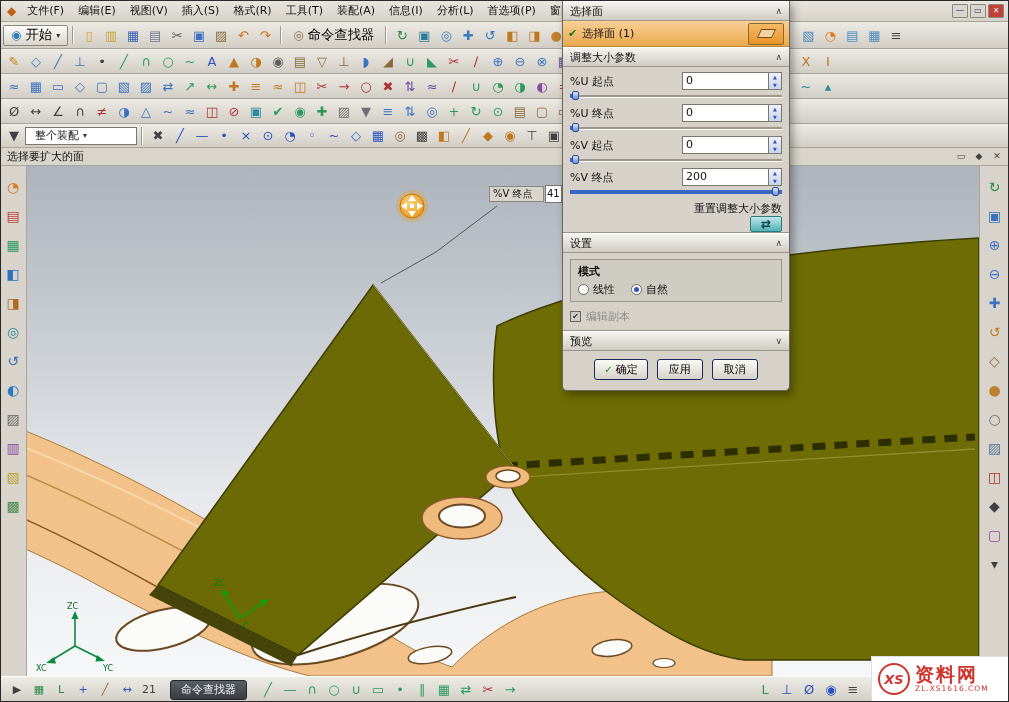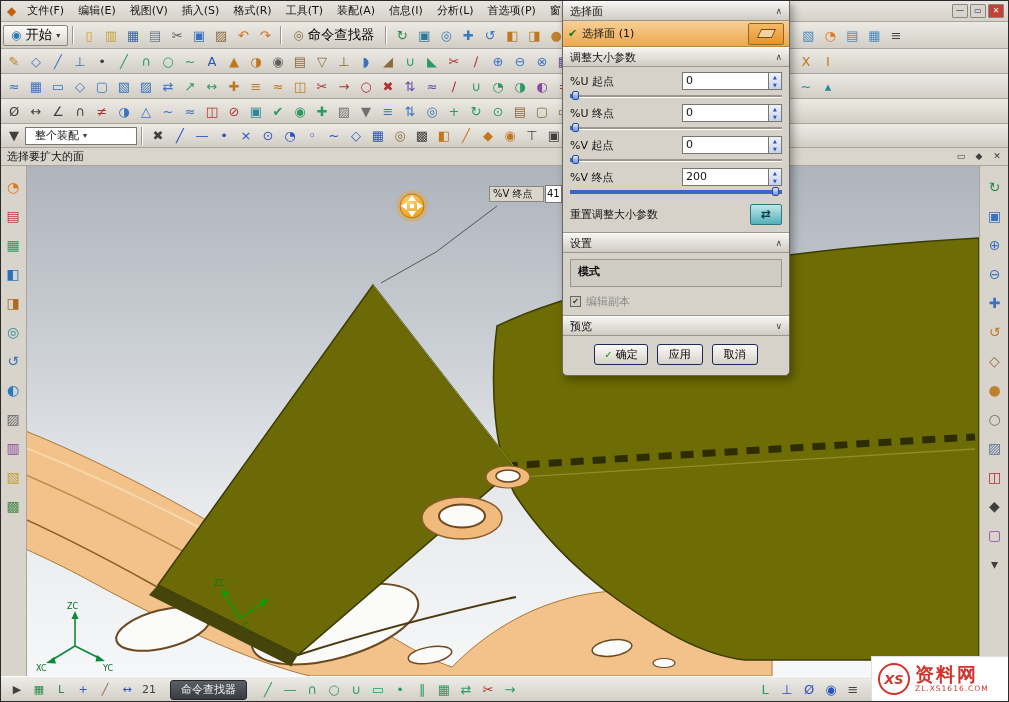--- a/index.html
+++ b/index.html
@@ -55,21 +55,21 @@
 .param-top{display:flex;align-items:center;height:20px;}
 .plabel{flex:1;}
 .spin{width:100px;height:18px;background:#fff;border:1px solid #7a776e;display:flex;align-items:stretch;}
 .spin-val{flex:1;padding:1px 3px 0;font-size:11px;}
 .spin-btns{width:13px;display:flex;flex-direction:column;background:linear-gradient(#eef2fa,#c8d4ea);border-left:1px solid #7a776e;}
 .spin-btns i{flex:1;display:flex;align-items:center;justify-content:center;font-size:5px;color:#2a52c0;font-style:normal;}
 .slider{position:relative;height:9px;margin:0 0 3px;}
 .slider:before{content:"";position:absolute;left:0;right:0;top:4px;height:2px;background:#9a968c;box-shadow:0 1px 0 #fff;}
 .slider-fill{position:absolute;left:0;top:3px;height:4px;background:#3a66c8;}
 .slider-thumb{position:absolute;top:0;width:7px;height:9px;background:linear-gradient(#dce8fa,#6a92dc);border:1px solid #2a4a9a;border-radius:2px;margin-left:-4px;}
-.reset-row{display:flex;align-items:center;height:26px;}
+.reset-row{display:flex;align-items:flex-end;height:26px;flex-direction:column;}
 .reset-btn{margin-left:auto;width:32px;height:21px;background:linear-gradient(#bfe8ea,#53b0b8);border:1px solid #2a7a80;border-radius:2px;display:flex;align-items:center;justify-content:center;color:#06444a;font-weight:bold;font-size:12px;}
 .mode-box{border:1px solid #9a968c;background:#cfccc3;padding:4px 7px;margin:2px 0 3px;}
 .mode-title{font-weight:bold;margin-bottom:3px;}
 .radio-row{display:flex;gap:16px;}
 .radio-opt{display:flex;align-items:center;gap:4px;}
 .radio{width:11px;height:11px;border-radius:50%;background:#fff;border:1px solid #6a675e;display:inline-flex;align-items:center;justify-content:center;}
 .dot{width:5px;height:5px;border-radius:50%;}
 .btn-row{display:flex;justify-content:center;gap:9px;padding:8px 6px 10px;}
 .dlg-btn{min-width:46px;height:21px;border:1px solid #1a2a5a;border-radius:3px;background:linear-gradient(#fbfaf6,#d5d2c8);font-size:11px;display:flex;align-items:center;justify-content:center;gap:3px;padding:0 9px;}
 .ok-ic{color:#1a8a1a;font-size:10px;font-weight:bold;}
@@ -1071,20 +1071,36 @@
         </span>
     </div>
   </div>
   <div class="grp-hdr">
     <span>设置</span>
     <span class="chev">∧</span>
   </div>
   <div class="dlg-body">
     <div class="mode-box">
       <div class="mode-title">模式</div>
+      <div class="radio-row">
+
+          <label class="radio-opt">
+            <span class="radio">
+              <span class="dot" style="background: transparent;"></span>
+            </span>
+            <span>线性</span>
+          </label>
+
+          <label class="radio-opt">
+            <span class="radio">
+              <span class="dot" style="background: rgb(42, 82, 192);"></span>
+            </span>
+            <span>自然</span>
+          </label>
+        </div>
     </div>
     <label class="chk-row disabled">
       <span class="cb checked">✔</span>
       <span>编辑副本</span>
     </label>
   </div>
   <div class="grp-hdr">
     <span>预览</span>
     <span class="chev">∨</span>
   </div>

